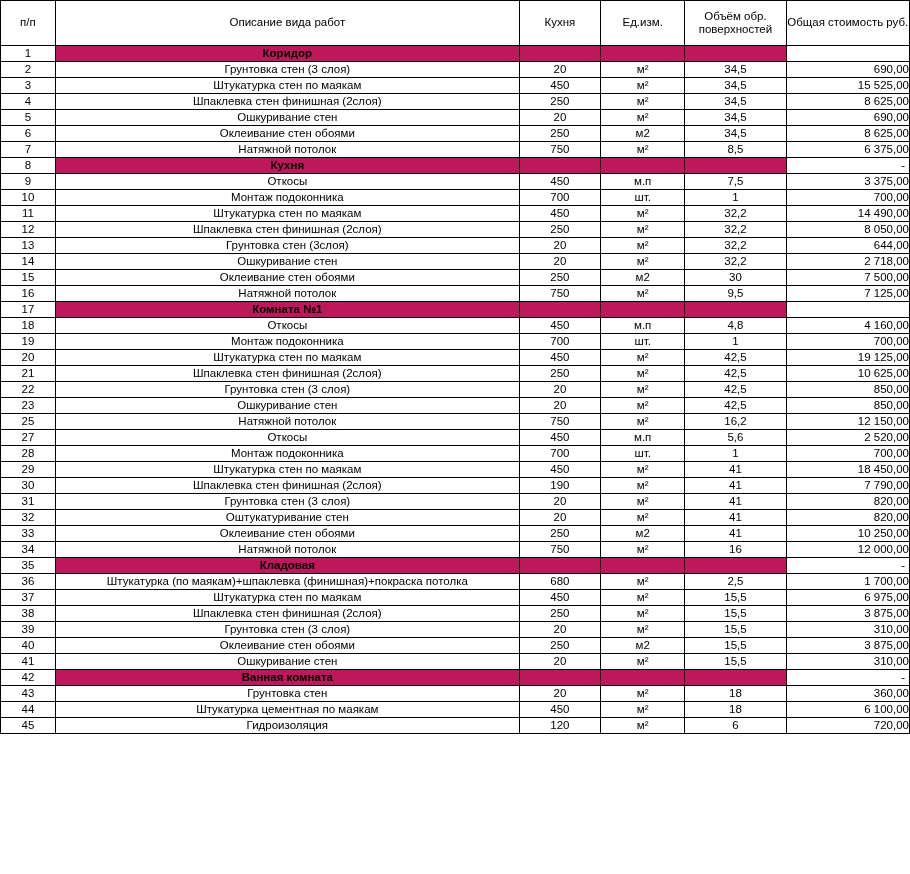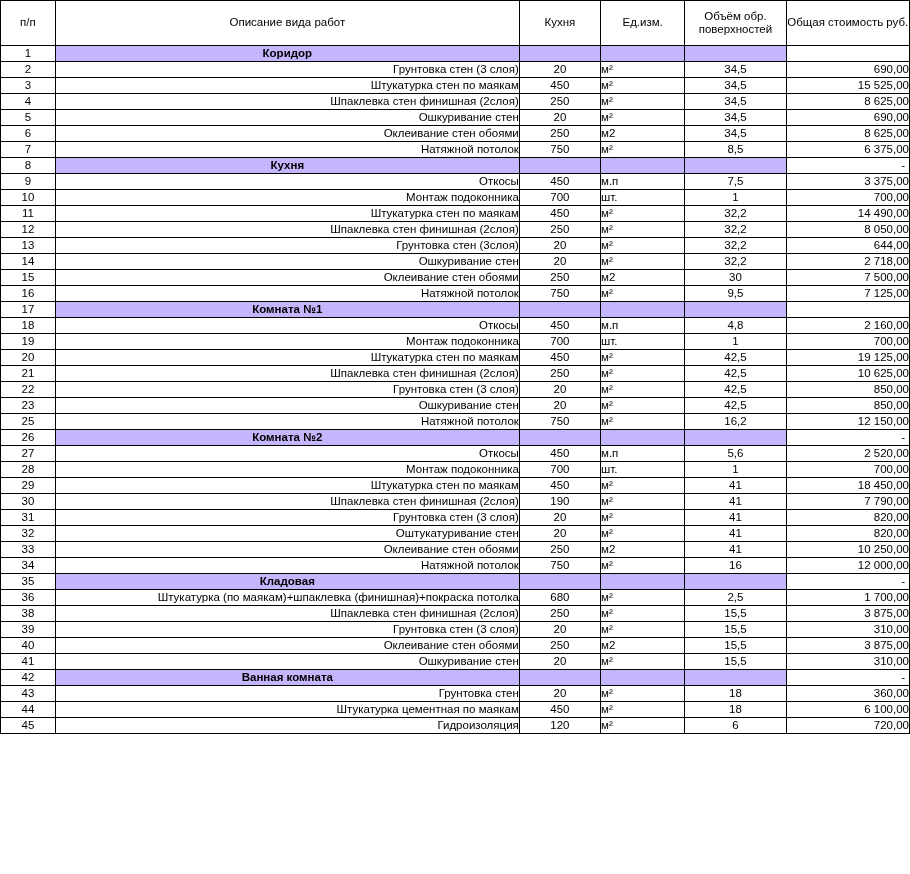--- a/index.html
+++ b/index.html
@@ -41,35 +41,36 @@
     vertical-align: middle;
     font-weight: bold;
     height: 44px;
     padding: 2px 3px;
   }
   td.num {
     text-align: center;
     height: 15px;
   }
   td.desc {
-    text-align: right;
+    text-align: center;
     padding-left: 4px;
     padding-right: 3px;
   }
   td.price, td.vol {
     text-align: center;
   }
   td.unit {
+    text-align: center;
   }
   td.total {
     text-align: right;
     padding-right: 4px;
   }
   tr.section td {
-    background: #c4b5fd;
+    background: #be185d;
   }
   tr.section td.desc {
     text-align: center;
     font-weight: bold;
   }
   tr.section td.num {
     background: #ffffff;
   }
   tr.section td.total {
     background: #ffffff;
@@ -239,21 +240,21 @@
         <td class="unit"></td>
         <td class="vol"></td>
         <td class="total"></td>
       </tr>
       <tr>
         <td class="num">18</td>
         <td class="desc">Откосы</td>
         <td class="price">450</td>
         <td class="unit">м.п</td>
         <td class="vol">4,8</td>
-        <td class="total">2 160,00</td>
+        <td class="total">4 160,00</td>
       </tr>
       <tr>
         <td class="num">19</td>
         <td class="desc">Монтаж подоконника</td>
         <td class="price">700</td>
         <td class="unit">шт.</td>
         <td class="vol">1</td>
         <td class="total">700,00</td>
       </tr>
       <tr>
@@ -288,28 +289,20 @@
         <td class="vol">42,5</td>
         <td class="total">850,00</td>
       </tr>
       <tr>
         <td class="num">25</td>
         <td class="desc">Натяжной потолок</td>
         <td class="price">750</td>
         <td class="unit">м²</td>
         <td class="vol">16,2</td>
         <td class="total">12 150,00</td>
-      </tr>
-      <tr class="section">
-        <td class="num">26</td>
-        <td class="desc">Комната №2</td>
-        <td class="price"></td>
-        <td class="unit"></td>
-        <td class="vol"></td>
-        <td class="total">-</td>
       </tr>
       <tr>
         <td class="num">27</td>
         <td class="desc">Откосы</td>
         <td class="price">450</td>
         <td class="unit">м.п</td>
         <td class="vol">5,6</td>
         <td class="total">2 520,00</td>
       </tr>
       <tr>
@@ -378,20 +371,28 @@
       </tr>
       <tr>
         <td class="num">36</td>
         <td class="desc two-line">Штукатурка (по маякам)+шпаклевка (финишная)+покраска потолка</td>
         <td class="price">680</td>
         <td class="unit">м²</td>
         <td class="vol">2,5</td>
         <td class="total">1 700,00</td>
       </tr>
       <tr>
+        <td class="num">37</td>
+        <td class="desc">Штукатурка стен по маякам</td>
+        <td class="price">450</td>
+        <td class="unit">м²</td>
+        <td class="vol">15,5</td>
+        <td class="total">6 975,00</td>
+      </tr>
+      <tr>
         <td class="num">38</td>
         <td class="desc">Шпаклевка стен финишная (2слоя)</td>
         <td class="price">250</td>
         <td class="unit">м²</td>
         <td class="vol">15,5</td>
         <td class="total">3 875,00</td>
       </tr>
       <tr>
         <td class="num">39</td>
         <td class="desc">Грунтовка стен (3 слоя)</td>

